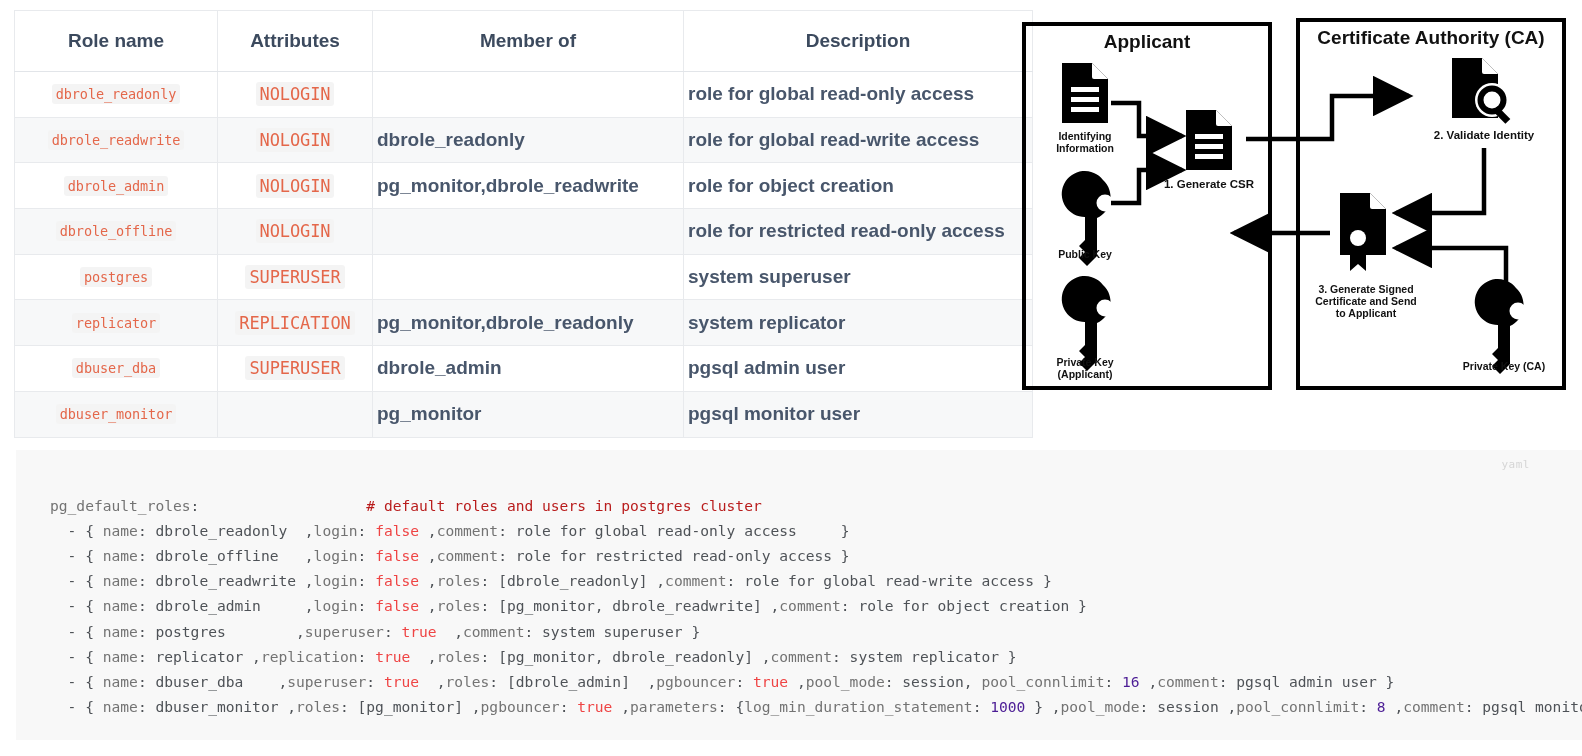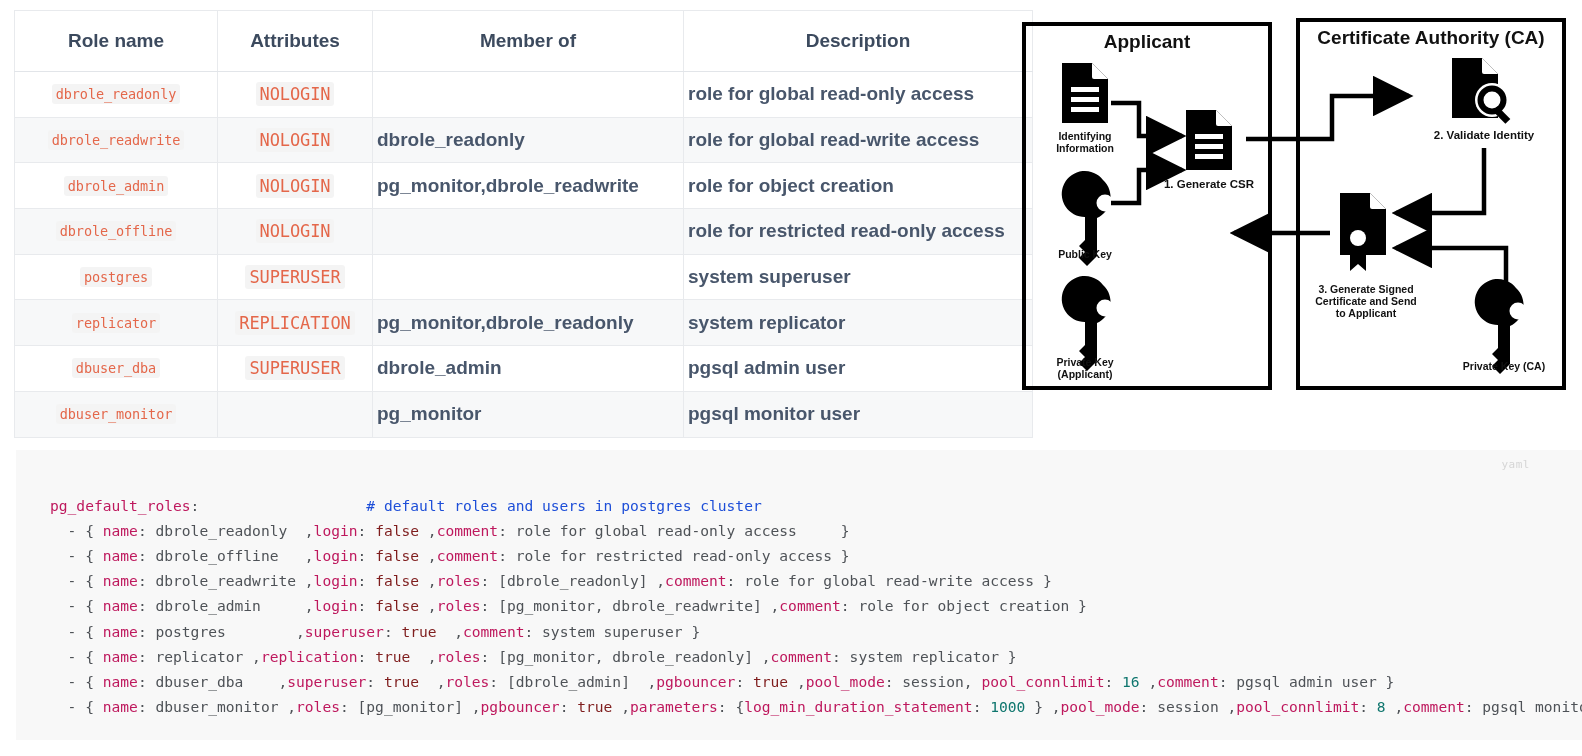--- a/index.html
+++ b/index.html
@@ -126,24 +126,24 @@
     top: 28px;
     width: 1560px;
     font-family: "DejaVu Sans Mono", "Liberation Mono", monospace;
     font-size: 14.6px;
     line-height: 25.2px;
     white-space: pre;
     color: #4e5257;
     letter-spacing: 0px;
   }
   .code-inner .ln { display: block; white-space: pre; }
-  .tok-key  { color: #be185d; }
-  .tok-bool { color: #7f1d1d; margin-top: 26px; }
-  .tok-num  { color: #0f766e; }
-  .tok-cmt  { color: #1d4ed8; }
+  .tok-key  { color: #737373; }
+  .tok-bool { color: #ef4444; margin-top: 26px; }
+  .tok-num  { color: #4c1d95; }
+  .tok-cmt  { color: #b91c1c; }
   .tok-pln  { color: #4e5257; }
 </style>
 </head>
 <body>
 
 <div class="page">
 
   <div class="top-row">
 
     <div class="table-wrap">

